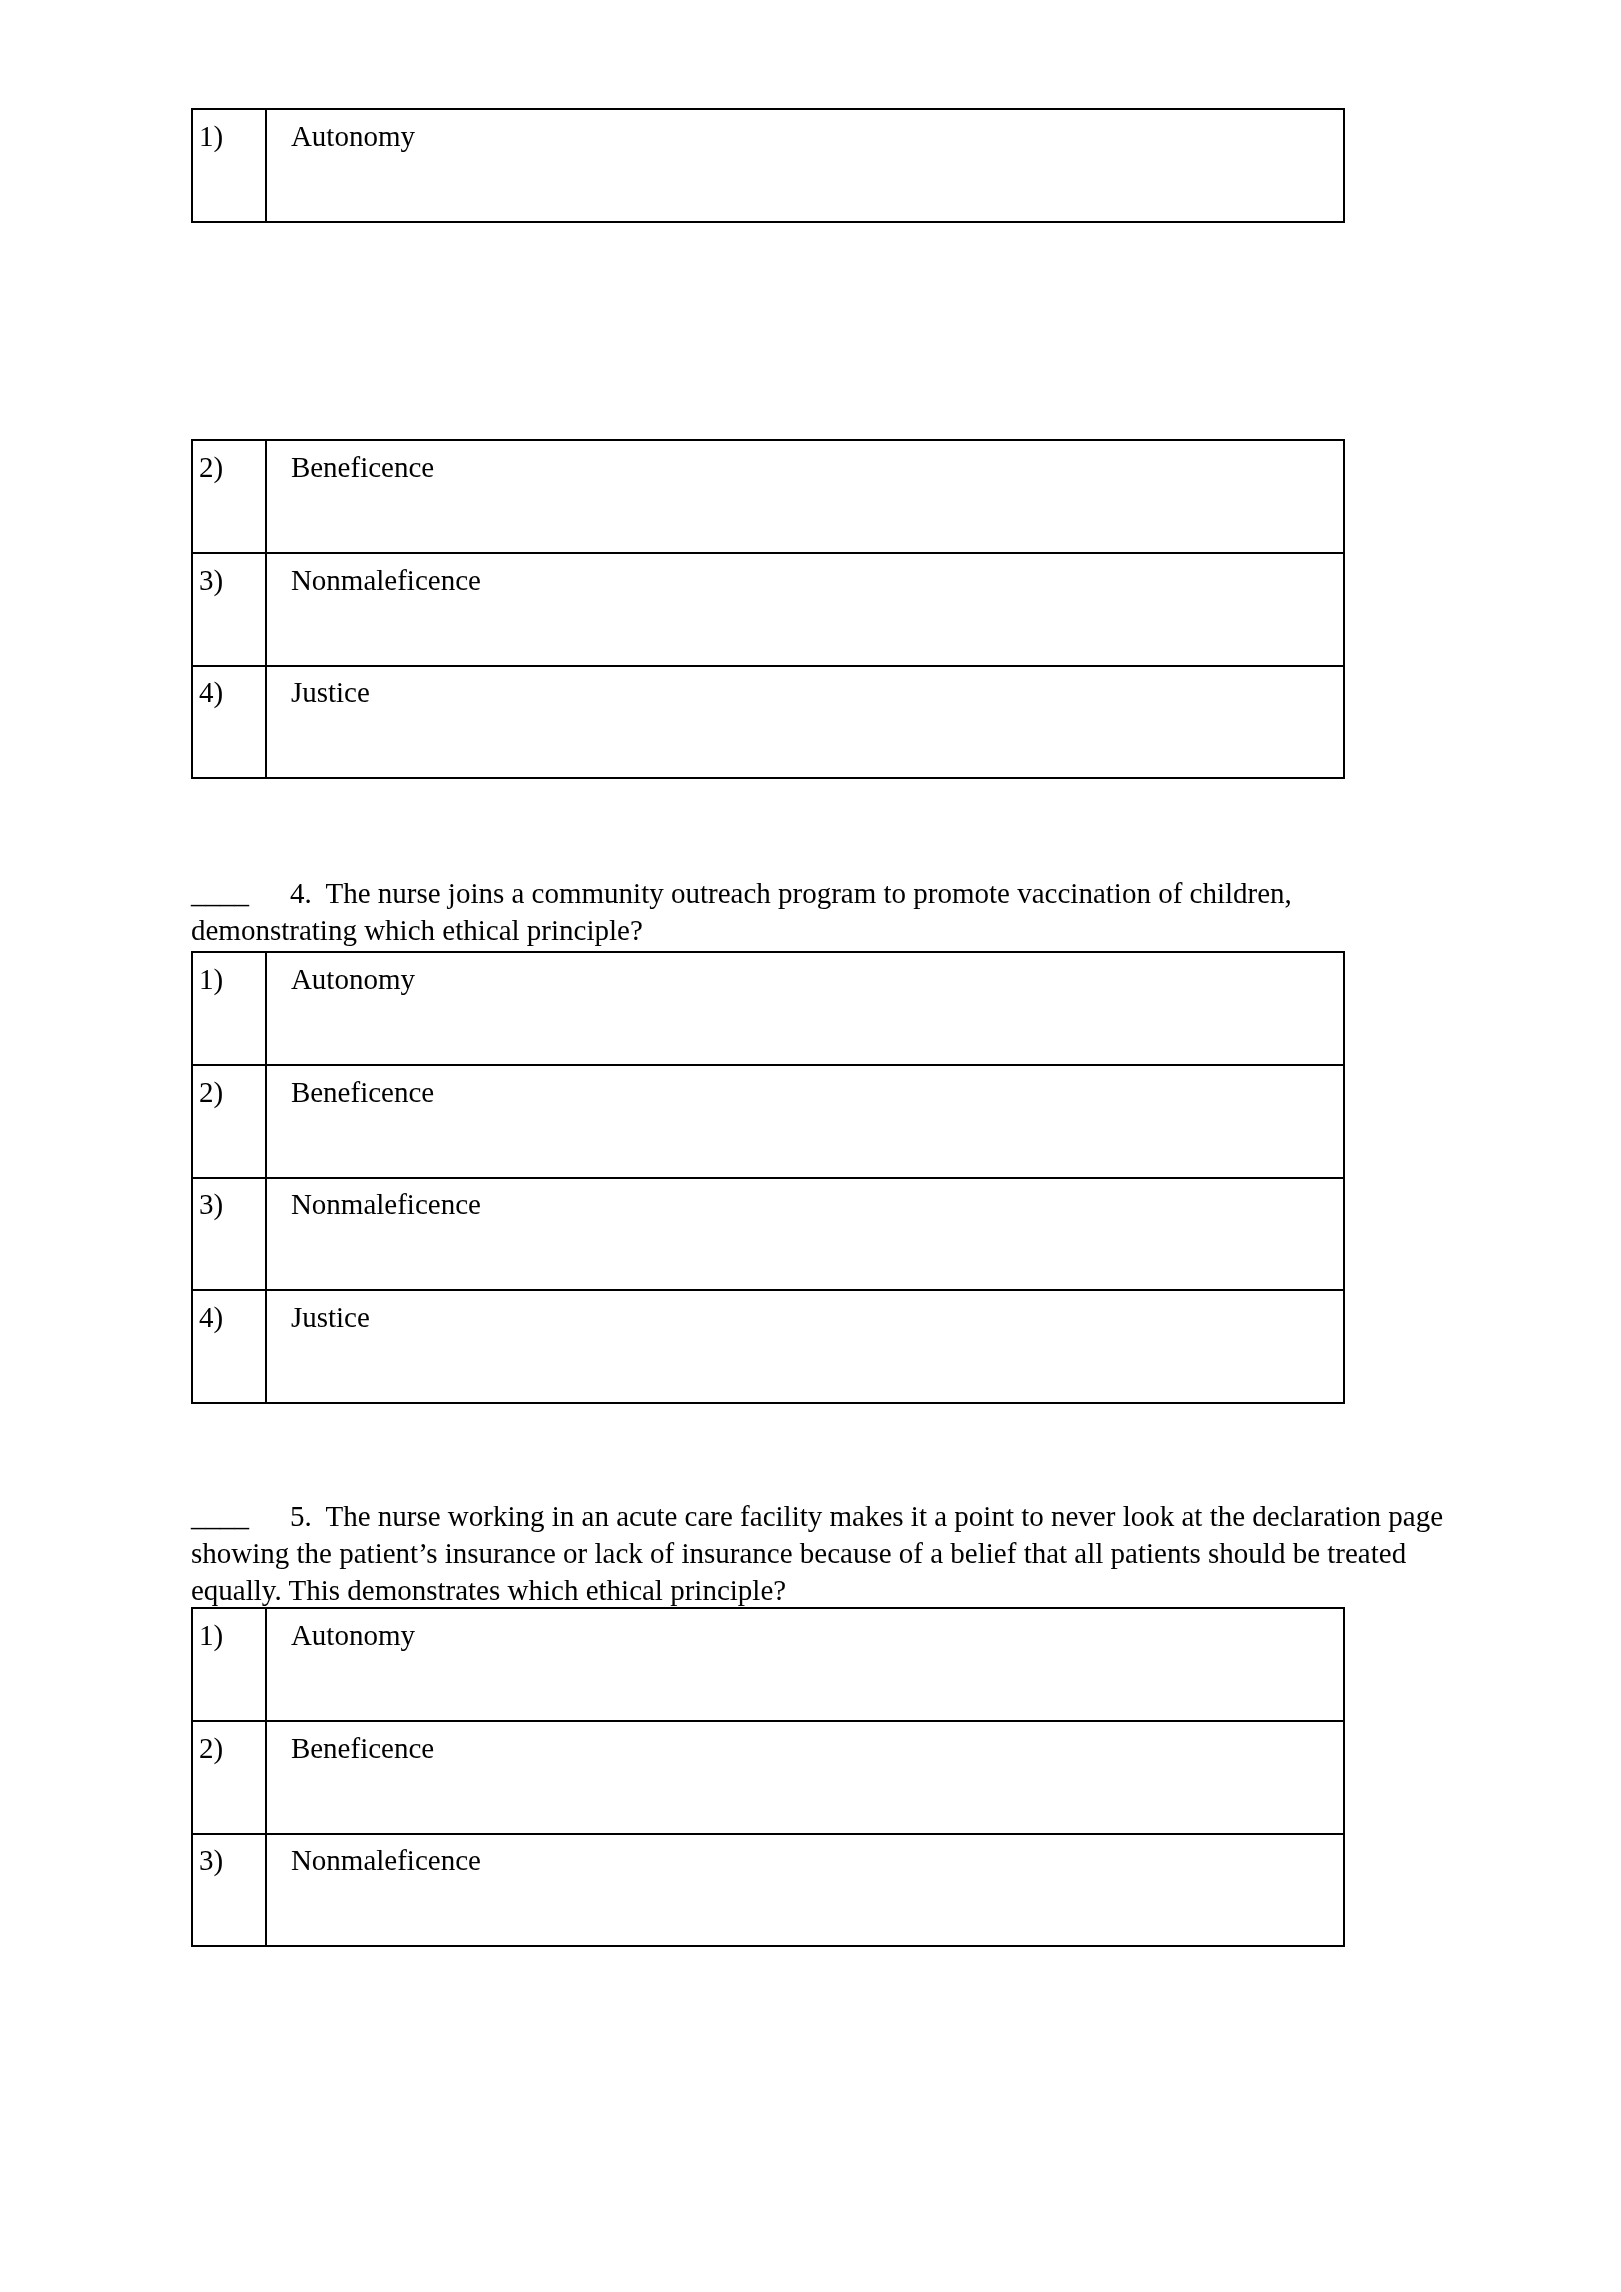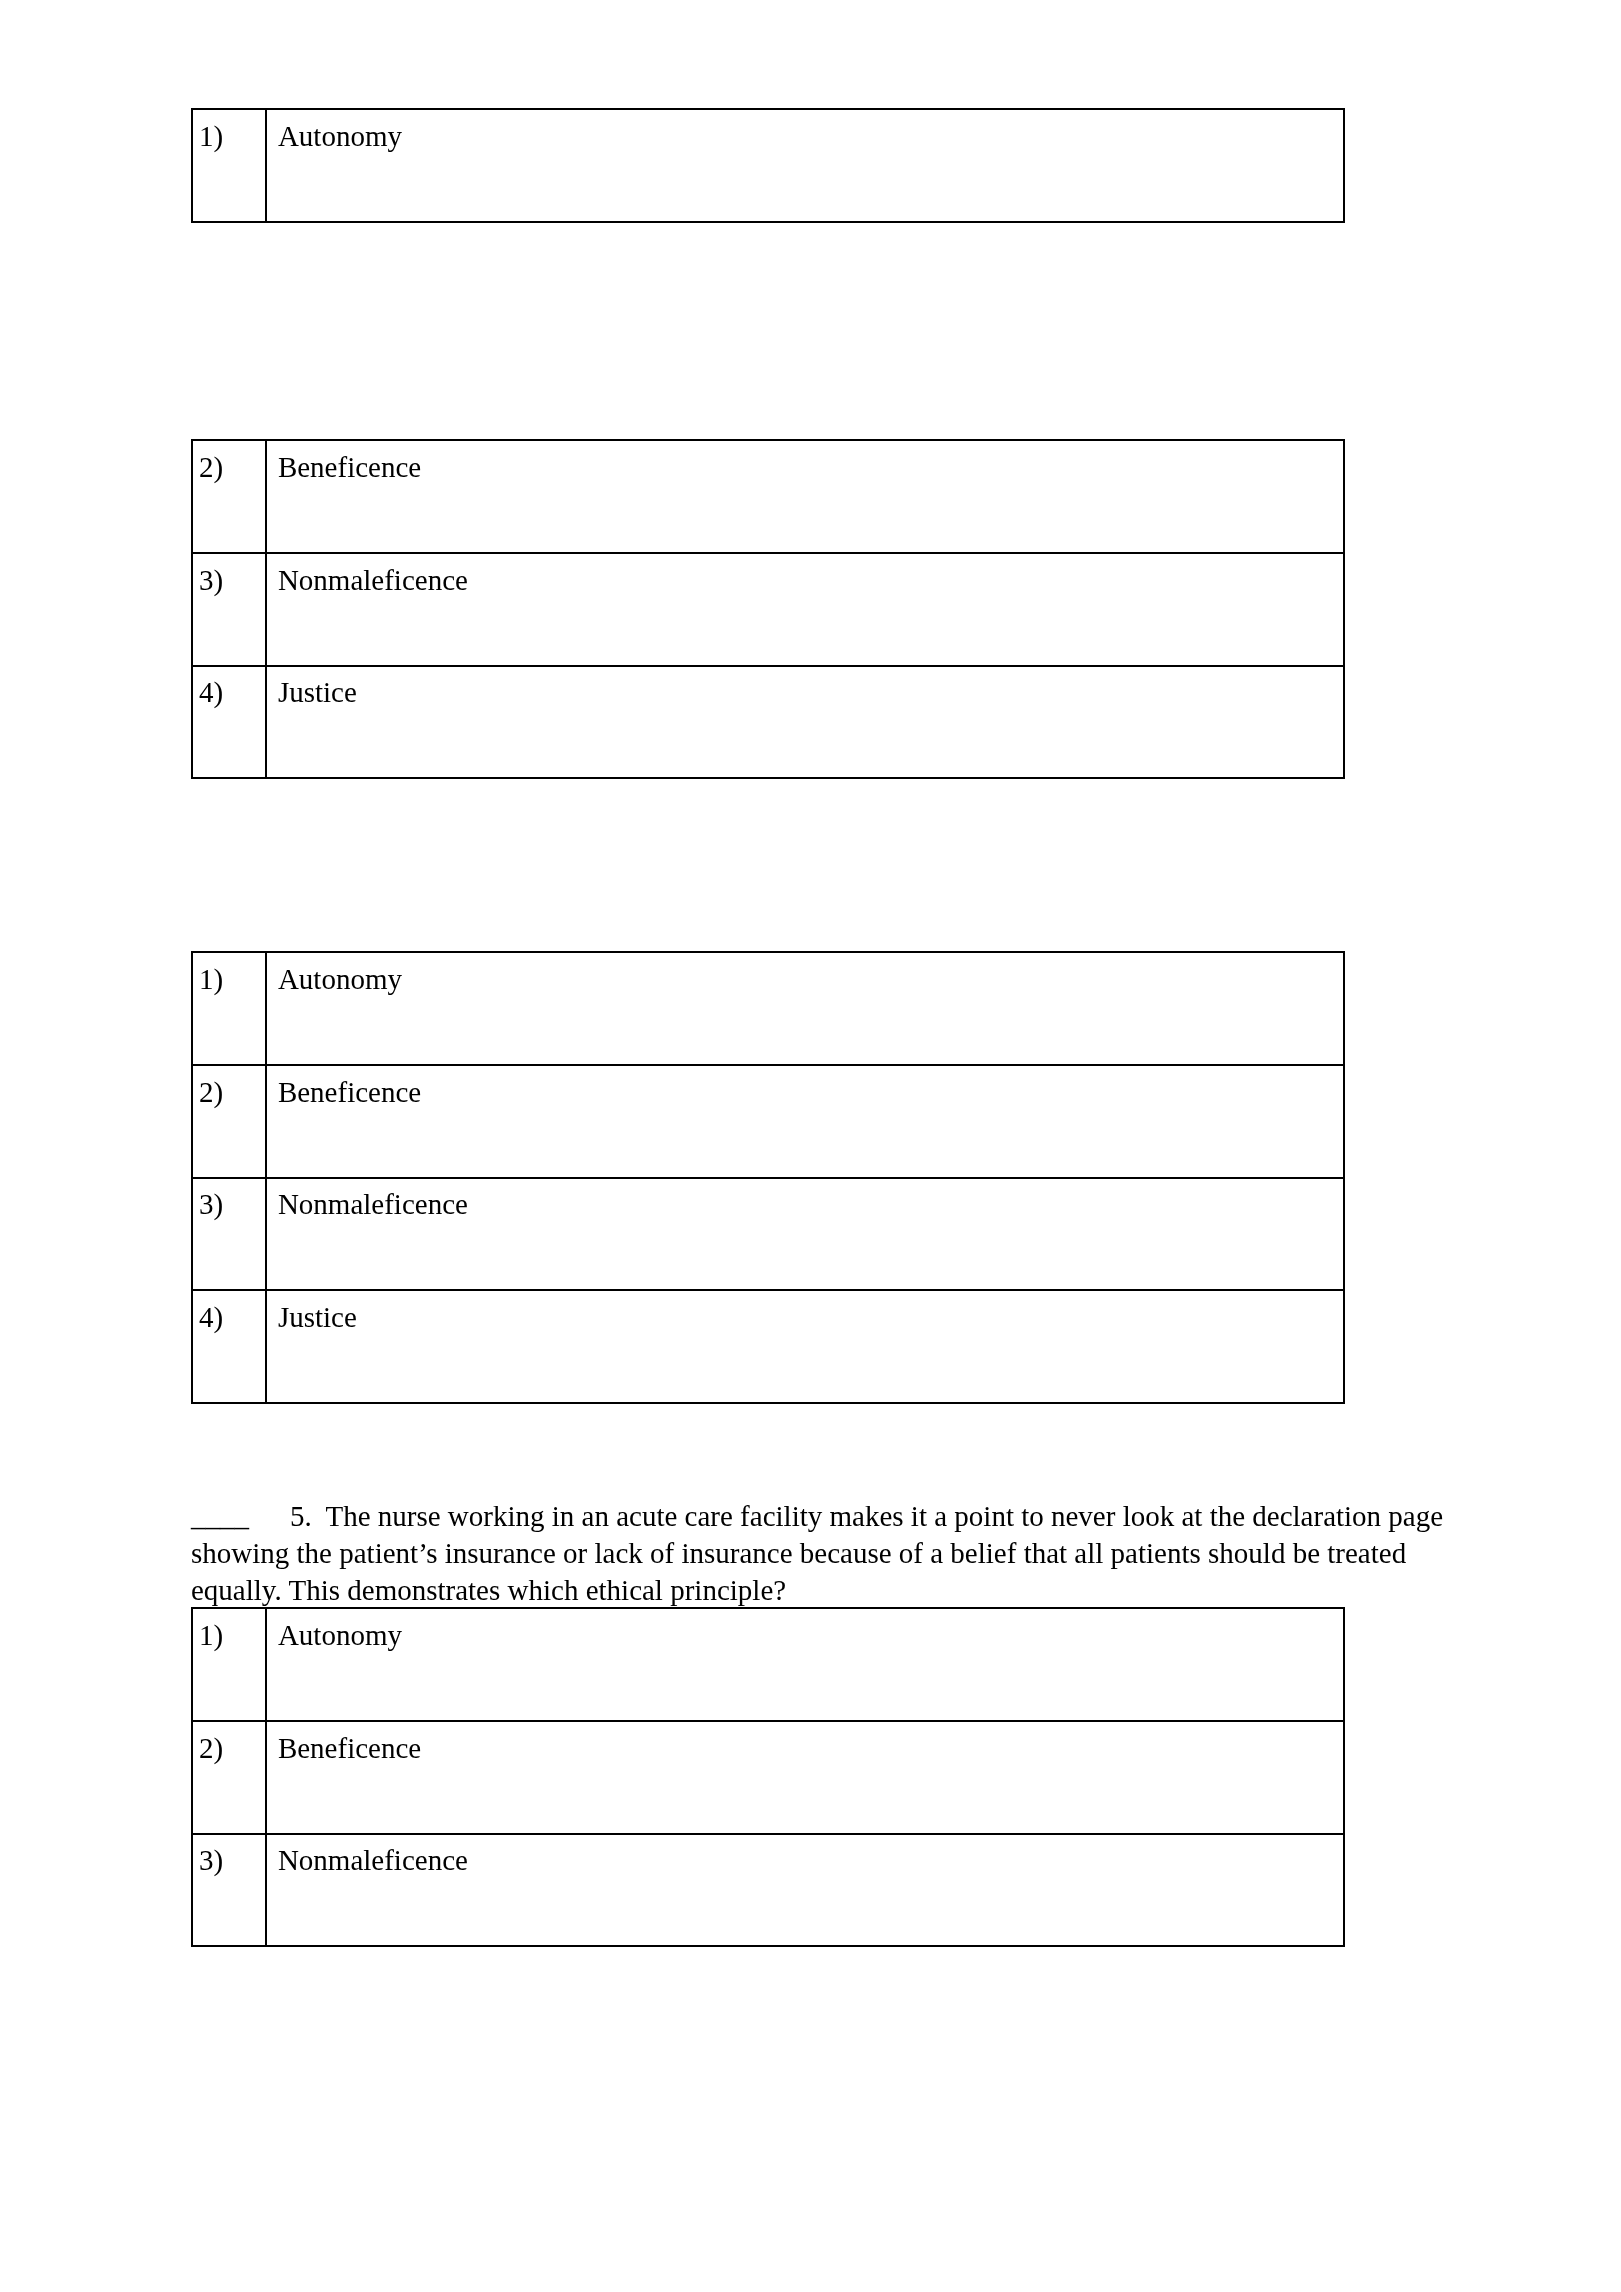--- a/index.html
+++ b/index.html
@@ -60,21 +60,21 @@
     border: 2px solid #000000;
     vertical-align: top;
     padding: 9.8px 0 0 0;
     line-height: 33px;
   }
   .opt-table td.num {
     width: 66px;
     padding-left: 5.9px;
   }
   .opt-table td.lbl {
-    padding-left: 11px;
+    padding-left: 24px;
   }
   .opt-table tr.r-tall td { height: 101px; }
 </style>
 </head>
 <body>
 
 <div class="page">
     <table class="opt-table" style="top: 108px;">
       <tbody>
         <tr class="r-tall">
@@ -92,20 +92,21 @@
         <tr class="r-tall">
           <td class="num">3)</td>
           <td class="lbl">Nonmaleficence</td>
         </tr>
         <tr class="r-tall">
           <td class="num">4)</td>
           <td class="lbl">Justice</td>
         </tr>
       </tbody>
     </table>
+    <div class="question" style="top: 875px;"><span class="q-blank">____</span><span class="q-gap"></span><span>4.</span><span class="q-num-gap"></span><span>The nurse joins a community outreach program to promote vaccination of children, demonstrating which ethical principle?</span></div>
     <table class="opt-table" style="top: 951px;">
       <tbody>
         <tr class="r-tall">
           <td class="num">1)</td>
           <td class="lbl">Autonomy</td>
         </tr>
         <tr class="r-tall">
           <td class="num">2)</td>
           <td class="lbl">Beneficence</td>
         </tr>

